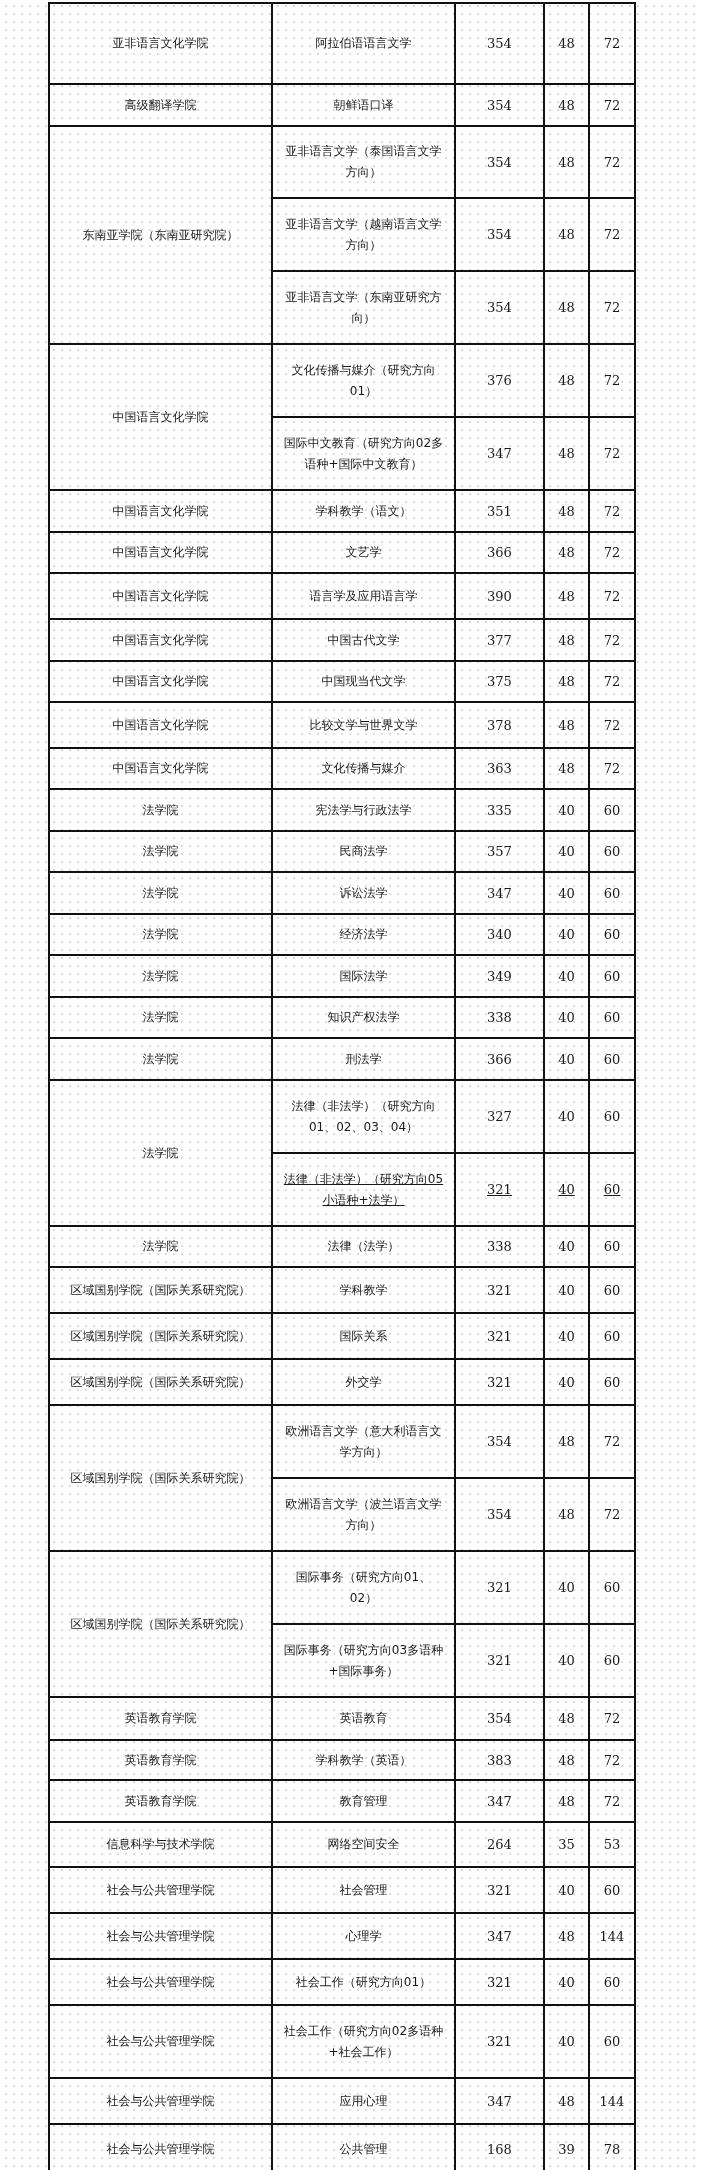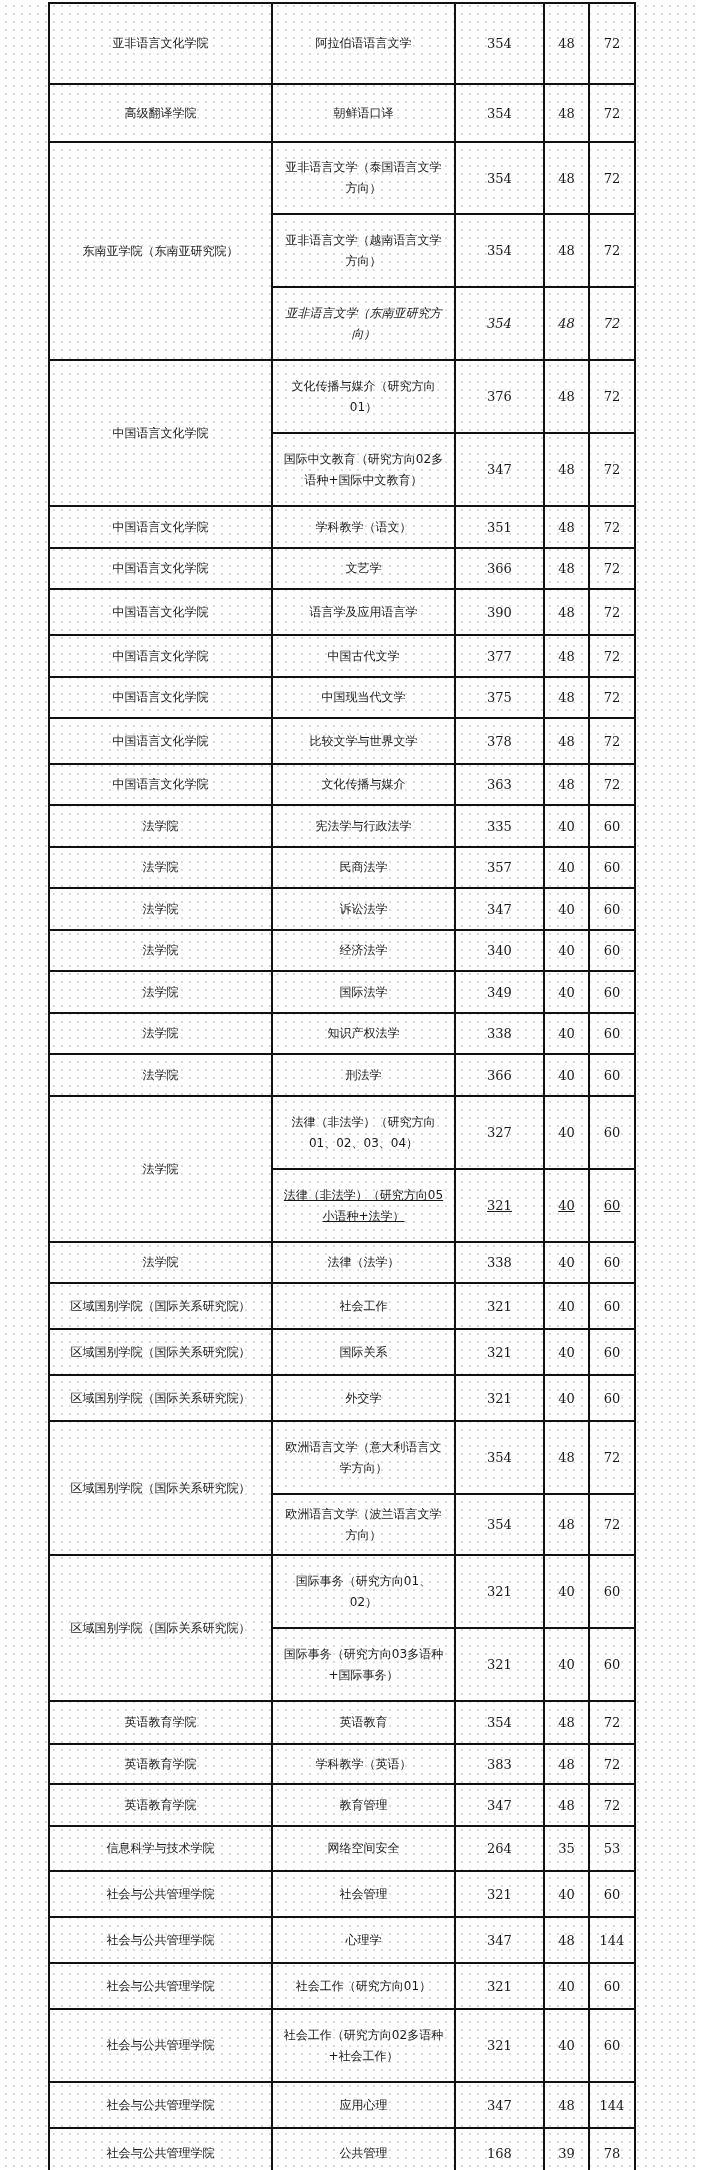--- a/index.html
+++ b/index.html
@@ -39,41 +39,41 @@
       <col class="c5">
     </colgroup>
   <tbody id="tbody">
       <tr style="height: 81px;">
         <td>亚非语言文化学院</td>
         <td>阿拉伯语语言文学</td>
         <td class="num">354</td>
         <td class="num">48</td>
         <td class="num">72</td>
       </tr>
-      <tr style="height: 58px; margin-left: 10px;">
+      <tr style="height: 42px; margin-left: 10px;">
         <td>高级翻译学院</td>
         <td>朝鲜语口译</td>
         <td class="num">354</td>
         <td class="num">48</td>
         <td class="num">72</td>
       </tr>
       <tr style="height: 72px;">
         <td rowspan="3">东南亚学院（东南亚研究院）</td>
         <td>亚非语言文学（泰国语言文学方向）</td>
         <td class="num">354</td>
         <td class="num">48</td>
         <td class="num">72</td>
       </tr>
       <tr style="height: 73px;">
         <td>亚非语言文学（越南语言文学方向）</td>
         <td class="num">354</td>
         <td class="num">48</td>
         <td class="num">72</td>
       </tr>
-      <tr style="height: 73px; font-style: italic;">
+      <tr style="height: 73px;">
         <td>亚非语言文学（东南亚研究方向）</td>
         <td class="num">354</td>
         <td class="num">48</td>
         <td class="num">72</td>
       </tr>
       <tr style="height: 73px;">
         <td rowspan="2">中国语言文化学院</td>
         <td>文化传播与媒介（研究方向01）</td>
         <td class="num">376</td>
         <td class="num">48</td>
@@ -198,21 +198,21 @@
       </tr>
       <tr style="height: 41px;">
         <td>法学院</td>
         <td>法律（法学）</td>
         <td class="num">338</td>
         <td class="num">40</td>
         <td class="num">60</td>
       </tr>
       <tr style="height: 46px;">
         <td>区域国别学院（国际关系研究院）</td>
-        <td>社会工作</td>
+        <td>学科教学</td>
         <td class="num">321</td>
         <td class="num">40</td>
         <td class="num">60</td>
       </tr>
       <tr style="height: 46px;">
         <td>区域国别学院（国际关系研究院）</td>
         <td>国际关系</td>
         <td class="num">321</td>
         <td class="num">40</td>
         <td class="num">60</td>
@@ -224,21 +224,21 @@
         <td class="num">40</td>
         <td class="num">60</td>
       </tr>
       <tr style="height: 73px;">
         <td rowspan="2">区域国别学院（国际关系研究院）</td>
         <td>欧洲语言文学（意大利语言文学方向）</td>
         <td class="num">354</td>
         <td class="num">48</td>
         <td class="num">72</td>
       </tr>
-      <tr style="height: 61px;">
+      <tr style="height: 73px;">
         <td>欧洲语言文学（波兰语言文学方向）</td>
         <td class="num">354</td>
         <td class="num">48</td>
         <td class="num">72</td>
       </tr>
       <tr style="height: 73px;">
         <td rowspan="2">区域国别学院（国际关系研究院）</td>
         <td>国际事务（研究方向01、02）</td>
         <td class="num">321</td>
         <td class="num">40</td>

